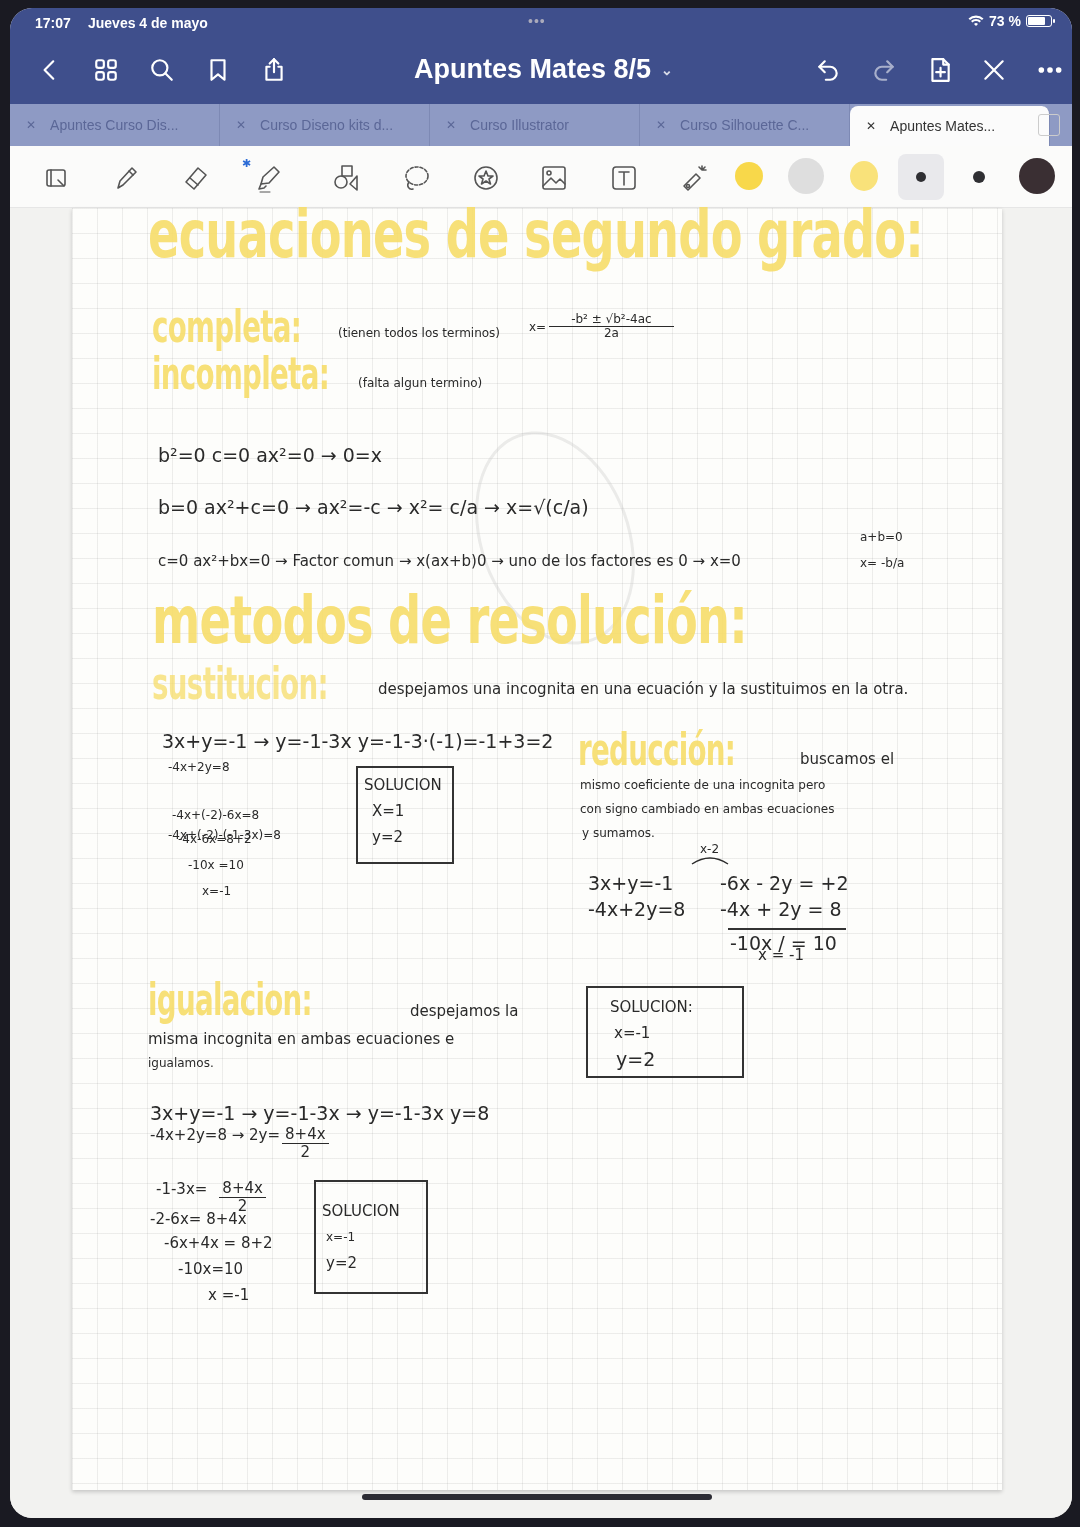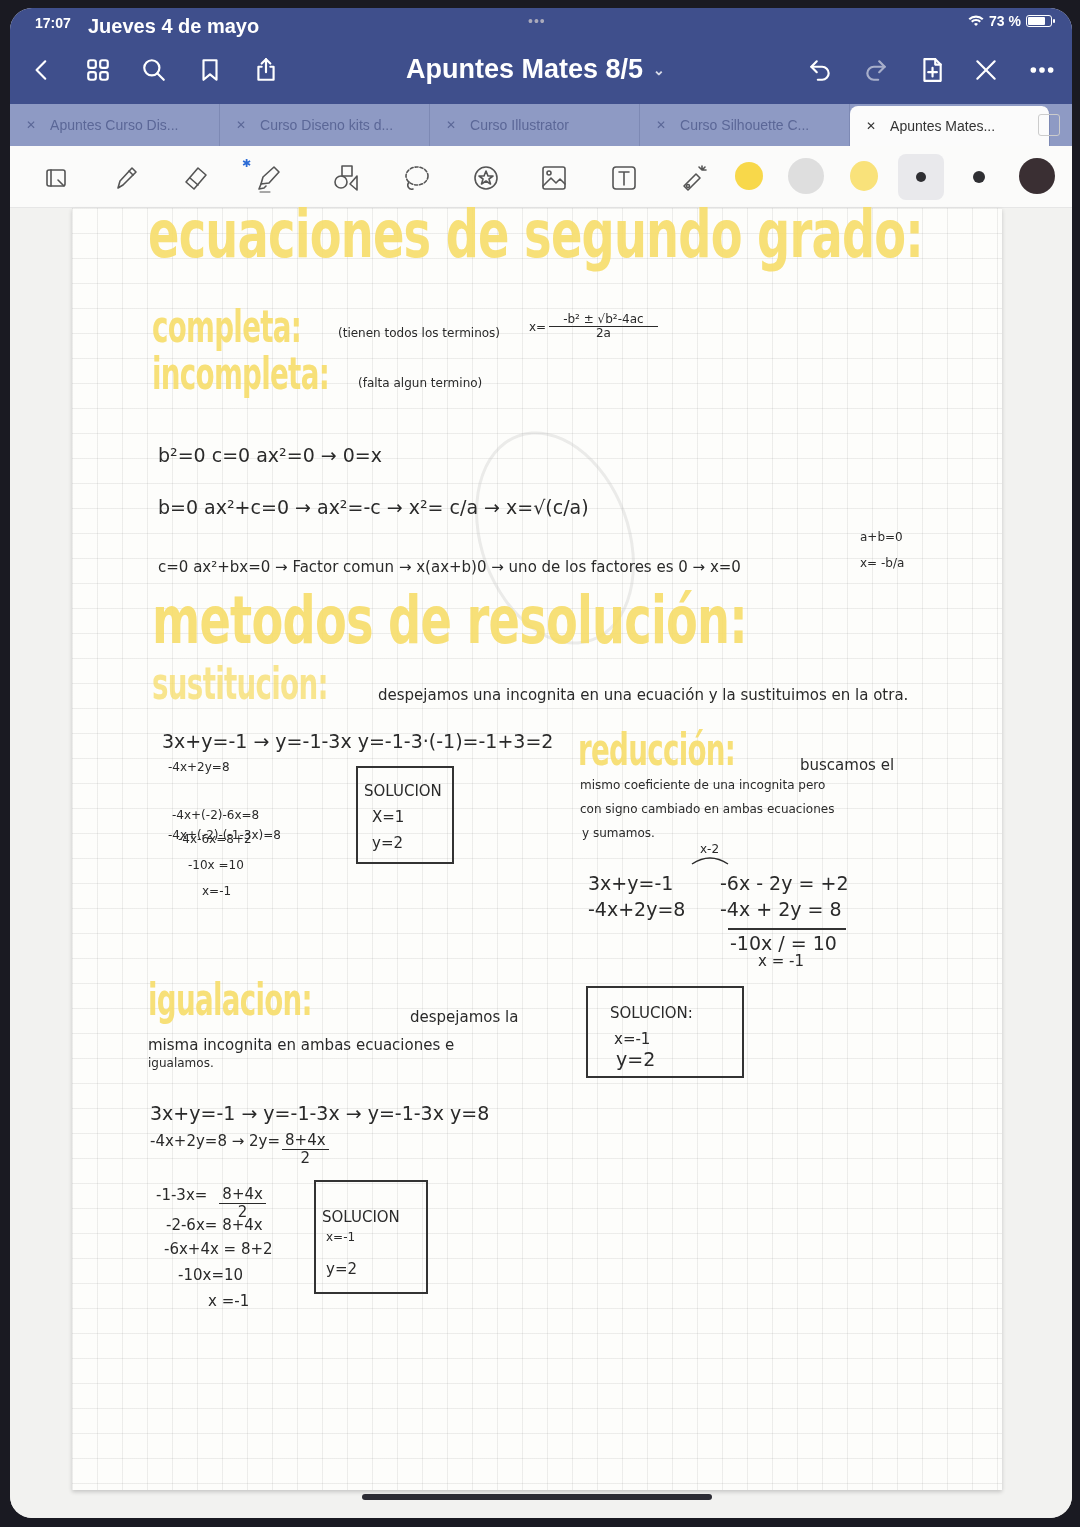--- a/index.html
+++ b/index.html
@@ -8,28 +8,28 @@
 
   .device {
     position: absolute; left: 10px; top: 8px; width: 1062px; height: 1510px;
     background: #f4f4f2; border-radius: 22px; overflow: hidden;
   }
 
   
   .header { position: absolute; left: 0; top: 0; width: 100%; height: 96px; background: #3f4f8c; color: #fff; }
   .status-bar { position: absolute; left: 0; top: 0; width: 100%; height: 30px; }
   .status-time { position: absolute; left: 25px; top: 7px; font-size: 14px; font-weight: bold; }
-  .status-date { position: absolute; left: 78px; top: 7px; font-size: 20px; font-weight: bold; }
+  .status-date { position: absolute; left: 78px; top: 7px; font-size: 14px; font-weight: bold; }
   .status-dots { position: absolute; left: 518px; top: 5px; font-size: 14px; letter-spacing: 1px; color: #aab; }
   .status-right { position: absolute; right: 20px; top: 5px; display: flex; align-items: center; gap: 5px; font-size: 14px; font-weight: bold; }
   .battery { width: 26px; height: 12px; border: 1.5px solid #fff; border-radius: 3px; position: relative; }
   .battery::before { content: ""; position: absolute; left: 1px; top: 1px; bottom: 1px; width: 70%; background: #fff; border-radius: 1px; }
   .battery::after { content: ""; position: absolute; right: -4px; top: 3px; width: 2px; height: 4px; background: #fff; border-radius: 1px; }
 
-  .nav-bar { position: absolute; left: 0; top: 38px; width: 100%; height: 50px; }
+  .nav-bar { position: absolute; left: 8px; top: 38px; width: 100%; height: 50px; }
   .nav-btn { position: absolute; top: 6px; width: 36px; height: 36px; display: flex; align-items: center; justify-content: center; color: #fff; cursor: pointer; }
   .nav-btn svg { width: 26px; height: 26px; stroke: #fff; fill: none; stroke-width: 2; stroke-linecap: round; stroke-linejoin: round; }
   .doc-title { position: absolute; left: 396px; top: 8px; font-size: 27px; font-weight: bold; color: #fff; display: flex; align-items: center; gap: 10px; cursor: pointer; }
   .doc-title .chev { font-size: 14px; opacity: .8; }
 
   
   .tabs { position: absolute; left: 0; top: 96px; width: 100%; height: 42px; background: #8e9ac4; display: flex; }
   .tab { position: relative; height: 42px; width: 210px; border-right: 1px solid #7d89b4; display: flex; align-items: center; padding-left: 16px; color: #5b6797; font-size: 14px; white-space: nowrap; overflow: hidden; cursor: pointer; }
   .tab .x { margin-right: 14px; font-size: 12px; }
   .tab.active { background: #fbfbfb; color: #333; border-radius: 8px 8px 0 0; margin-top: 2px; height: 40px; width: 200px; }
@@ -54,21 +54,21 @@
     box-shadow: 0 2px 4px rgba(0,0,0,.18);
   }
   .home-indicator { position: absolute; left: 352px; top: 1486px; width: 350px; height: 6px; background: #2c2c34; border-radius: 3px; }
 
   
   .note { position: absolute; color: #2a2a2a; font-family: "DejaVu Sans", sans-serif; white-space: nowrap; }
   .hl { position: absolute; color: #f7dd6a; font-family: "DejaVu Sans Condensed", "DejaVu Sans", sans-serif; font-weight: bold; white-space: nowrap; letter-spacing: -1px; opacity: .9; }
   .h1 { font-size: 66px; transform: scaleX(.78); transform-origin: left top; }
   .h2 { font-size: 44px; transform: scaleX(.7); transform-origin: left top; }
   .sm { font-size: 12px; }
-  .md { font-size: 15px; margin-top: 6px; }
+  .md { font-size: 15px; }
   .lg { font-size: 19px; }
   .frac { display: inline-flex; flex-direction: column; align-items: center; vertical-align: middle; line-height: 1.1; }
   .frac .num { border-bottom: 1.5px solid #2a2a2a; padding: 0 3px; }
   .box { position: absolute; border: 2px solid #333; }
   .rule { position: absolute; height: 2px; background: #333; }
   .ghost { position: absolute; border: 3px solid rgba(200,200,200,.35); border-radius: 50%; }
 </style>
 </head>
 <body>
 
@@ -268,21 +268,21 @@
 
   <div class="ghost" style="left:470px; top:420px; width:150px; height:220px; transform:rotate(-20deg)"></div>
 
   <div class="hl h1" style="left:138px; top:188px">ecuaciones de segundo grado:</div>
 
   <div class="hl h2" style="left:142px; top:293px">completa:</div>
   <div class="note sm" style="left:328px; top:318px">(tienen todos los terminos)</div>
   <div class="note sm" style="left:519px; top:305px; display:flex; align-items:center; gap:3px">
     <span>x=</span>
     <span class="frac">
-      <span class="num" style="padding:0 14px">-b² ± √b²-4ac</span>
+      <span class="num" style="padding:0 22px">-b² ± √b²-4ac</span>
       <span>2a</span>
     </span>
   </div>
 
   <div class="hl h2" style="left:142px; top:340px">incompleta:</div>
   <div class="note sm" style="left:348px; top:368px">(falta algun termino)</div>
 
   <div class="note lg" style="left:148px; top:436px">b²=0   c=0   ax²=0 → 0=x</div>
   <div class="note lg" style="left:148px; top:488px">b=0   ax²+c=0 → ax²=-c → x²= c/a → x=√(c/a)</div>
   <div class="note md" style="left:148px; top:544px">c=0   ax²+bx=0 → Factor comun → x(ax+b)0 → uno de los factores es 0 → x=0</div>
@@ -343,21 +343,21 @@
     </span>
   </div>
 
   <div class="note md" style="left:146px; top:1172px; display:flex; align-items:flex-start; gap:12px">
     <span>-1-3x=</span>
     <span class="frac">
       <span class="num">8+4x</span>
       <span>2</span>
     </span>
   </div>
-  <div class="note md" style="left:156px; top:1202px">-2-6x= 8+4x</div>
+  <div class="note md" style="left:140px; top:1202px">-2-6x= 8+4x</div>
   <div class="note md" style="left:154px; top:1226px">-6x+4x = 8+2</div>
   <div class="note md" style="left:168px; top:1252px">-10x=10</div>
   <div class="note md" style="left:198px; top:1278px">x =-1</div>
 
   <div class="box" style="left:304px; top:1172px; width:114px; height:114px"></div>
   <div class="note md" style="left:312px; top:1194px">SOLUCION</div>
   <div class="note sm" style="left:316px; top:1222px">x=-1</div>
   <div class="note md" style="left:316px; top:1246px">y=2</div>
 
   <div class="home-indicator"></div>

